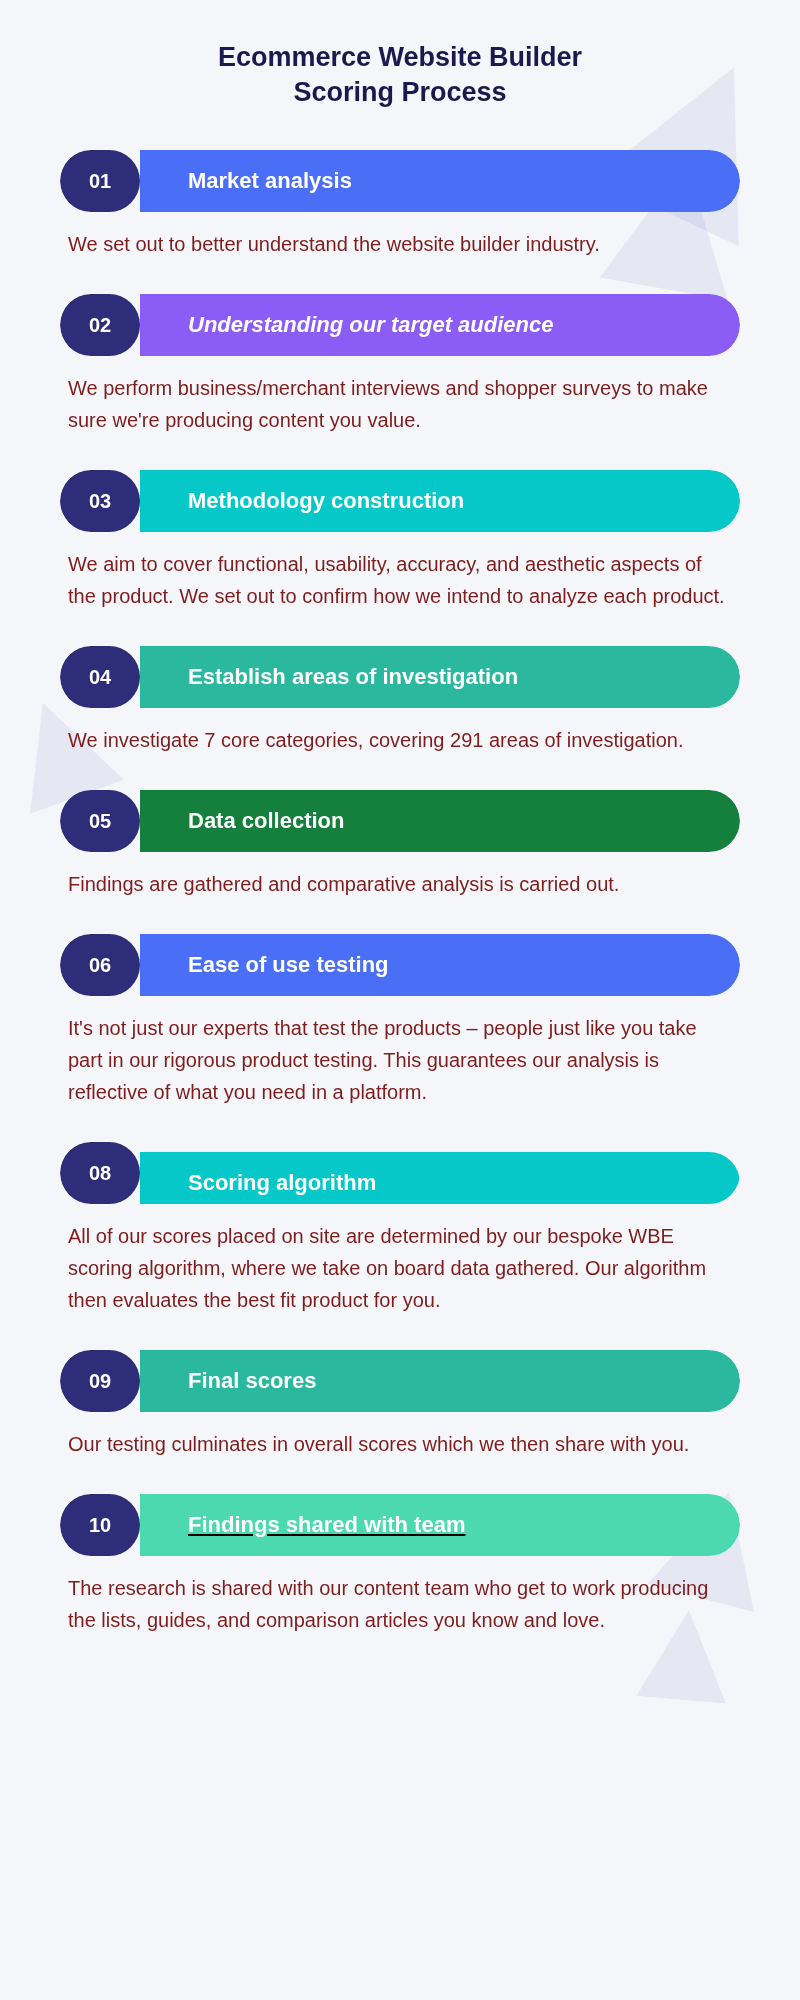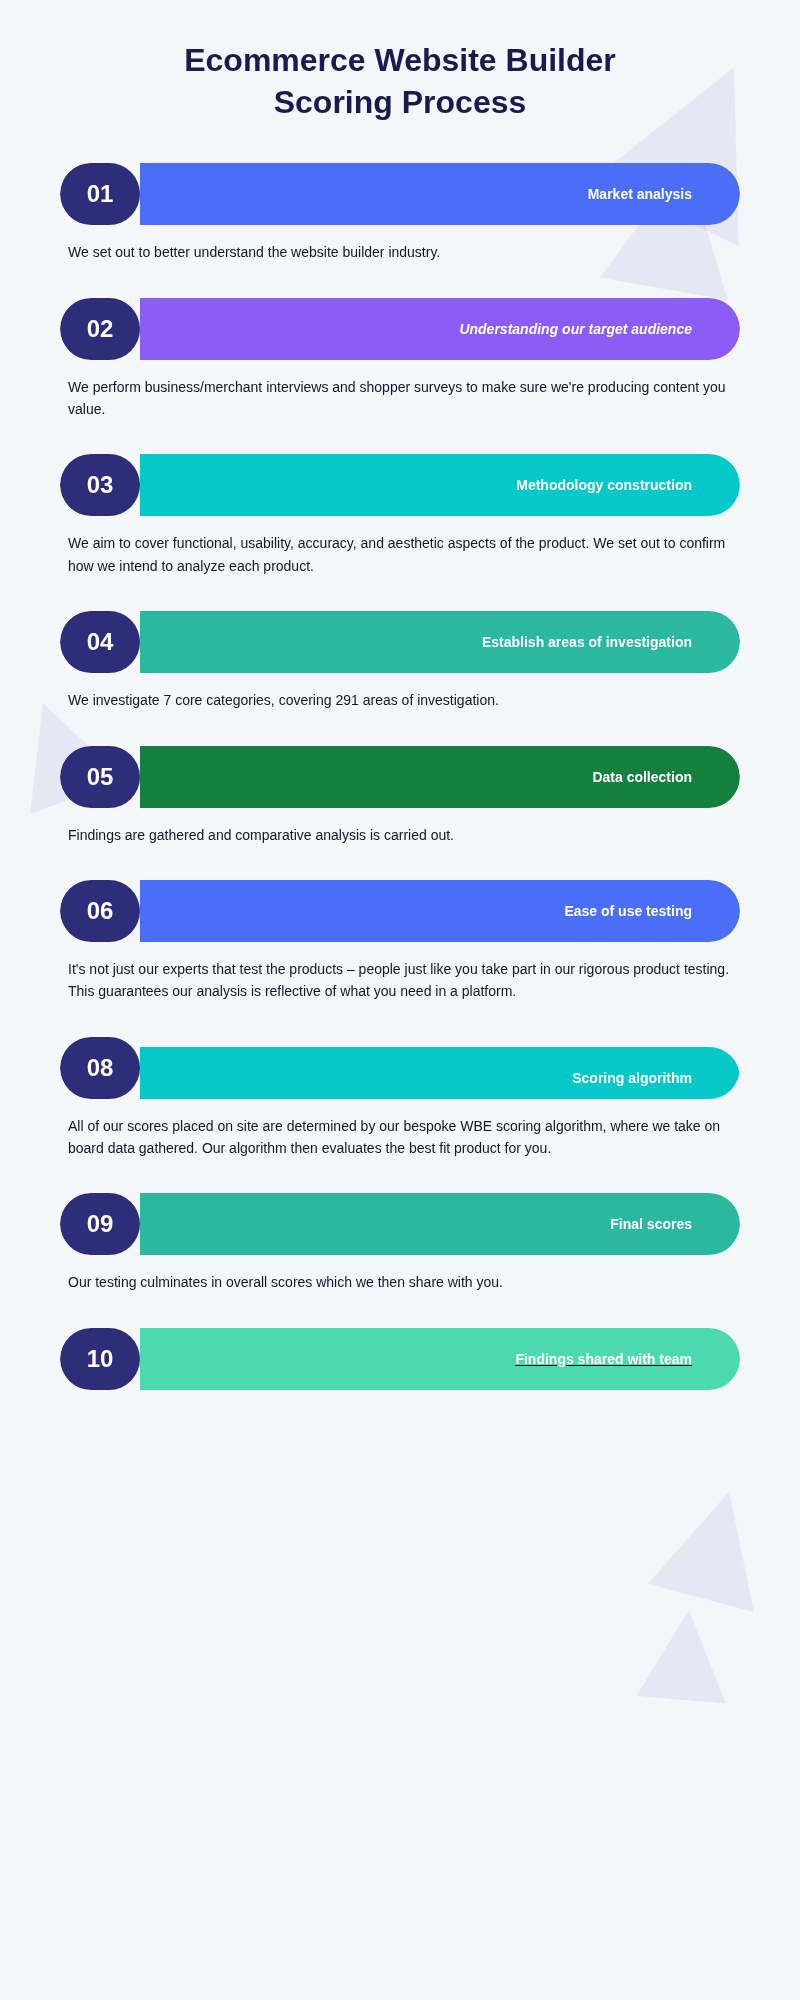--- a/index.html
+++ b/index.html
@@ -56,21 +56,21 @@
 
     .page-content {
       position: relative;
       z-index: 1;
       padding: 40px 60px 60px 60px;
     }
 
     .page-title {
       text-align: center;
       color: #1a1a4e;
-      font-size: 32px;
+      font-size: 27px;
       font-weight: 800;
       line-height: 1.3;
       margin-bottom: 40px;
     }
 
     .step-container {
       margin-bottom: 10px;
     }
 
     .step-header {
@@ -79,39 +79,38 @@
       border-radius: 50px;
       padding: 0;
       height: 62px;
       overflow: hidden;
       margin-bottom: 16px;
     }
 
     .step-number {
       background: #2d2d7a;
       color: #fff;
-      font-size: 24px;
+      font-size: 20px;
       font-weight: 700;
       min-width: 80px;
       height: 100%;
       display: flex;
       align-items: center;
       justify-content: center;
       border-radius: 50px;
       flex-shrink: 0;
       z-index: 1;
     }
 
     .step-label {
       flex: 1;
       color: #fff;
-      font-size: 14px;
+      font-size: 22px;
       font-weight: 700;
       padding: 0 24px;
-      text-align: right;
     }
 
     
     .step-1 .step-label-bg { background: #4a6ef5; }
     .step-2 .step-label-bg { background: #8b5cf6; font-style: italic; }
     .step-3 .step-label-bg { background: #06c8c8; }
     .step-4 .step-label-bg { background: #2ab89e; }
     .step-5 .step-label-bg { background: #15803d; }
     .step-6 .step-label-bg { background: #4a6ef5; }
     .step-7 .step-label-bg { background: #8b5cf6; }
@@ -122,22 +121,22 @@
     .step-label-bg {
       flex: 1;
       height: 100%;
       display: flex;
       align-items: center;
       padding: 0 24px;
       border-radius: 0 50px 50px 0;
     }
 
     .step-description {
-      color: #0f172a;
-      font-size: 14px;
+      color: #7f1d1d;
+      font-size: 20px;
       line-height: 1.6;
       padding: 0 8px 24px 8px;
     }
   </style>
 </head>
 <body>
 
 <div class="bg-shape bg-shape-1"></div>
 <div class="bg-shape bg-shape-2"></div>
 <div class="bg-shape bg-shape-3"></div>
@@ -223,15 +222,16 @@
     </div>
     <p class="step-description">Our testing culminates in overall scores which we then share with you.</p>
   </div>
       <div class="step-container step-10">
     <div class="step-header">
       <div class="step-number">10</div>
       <div class="step-label-bg">
         <span class="step-label">Findings shared with team</span>
       </div>
     </div>
+    <p class="step-description">The research is shared with our content team who get to work producing the lists, guides, and comparison articles you know and love.</p>
   </div>
     </div>
 </div>
 
 </body></html>

